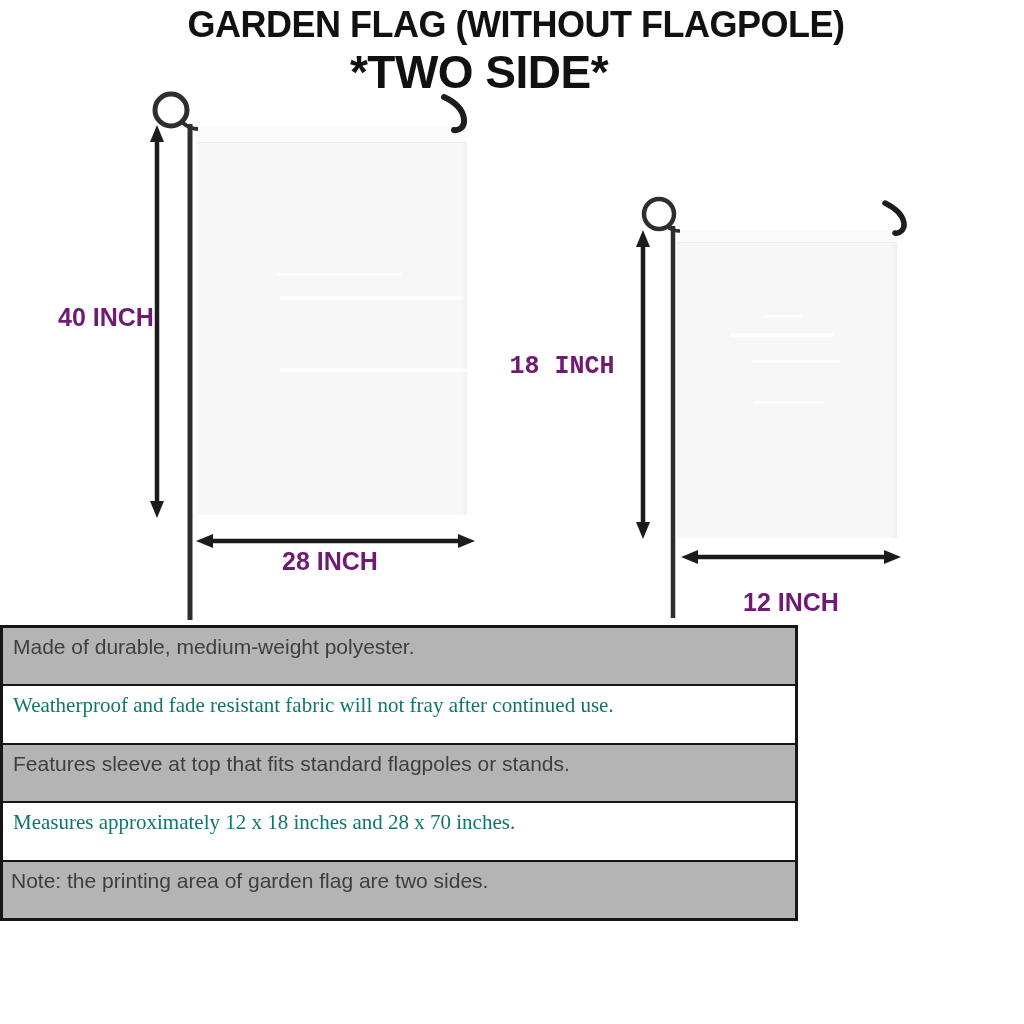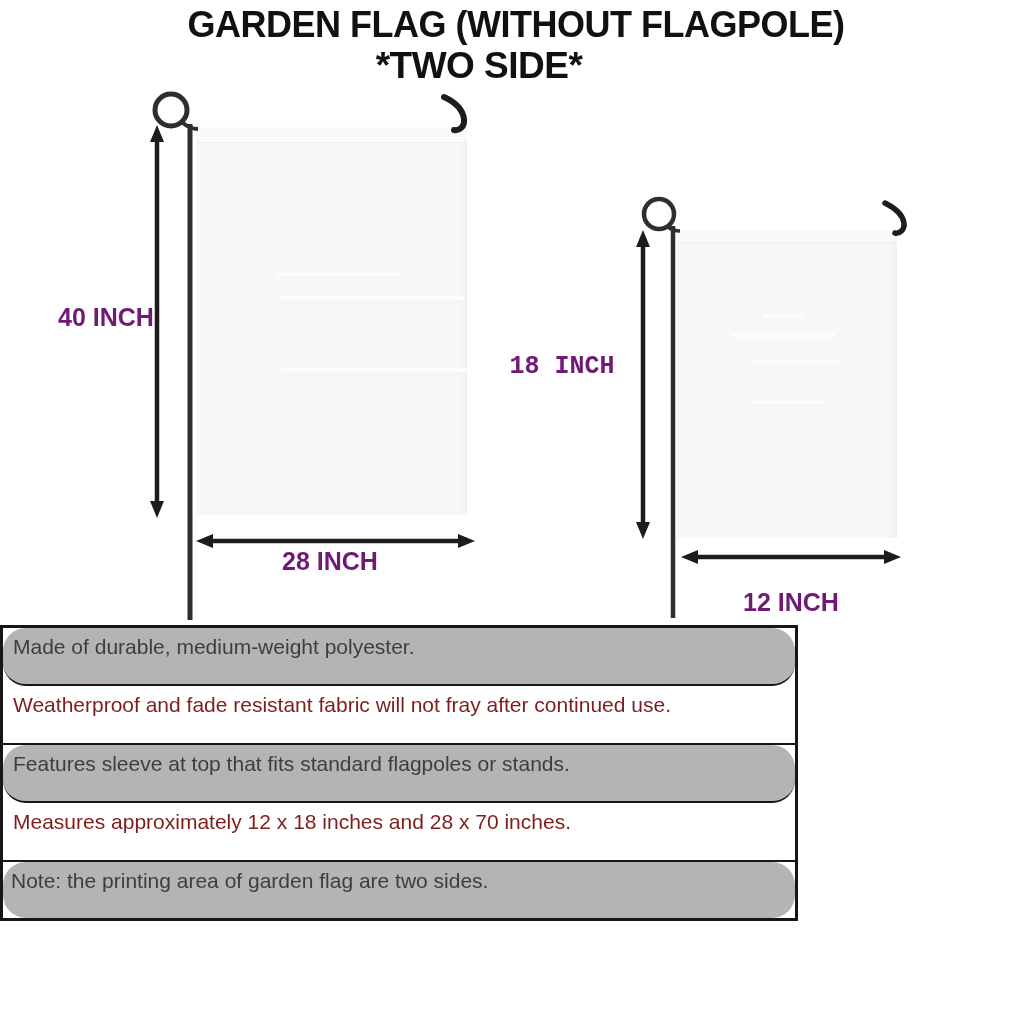--- a/index.html
+++ b/index.html
@@ -8,21 +8,21 @@
     background:#ffffff;font-family:"Liberation Sans",sans-serif;
   }
   
   .title-line1{
     position:absolute;top:4px;left:516px;transform:translateX(-50%);
     font-size:36px;font-weight:800;color:#111111;white-space:nowrap;
     letter-spacing:-0.5px;
   }
   .title-line2{
     position:absolute;top:45px;left:479px;transform:translateX(-50%);
-    font-size:37px;font-weight:800;color:#111111;white-space:nowrap;
+    font-size:46px;font-weight:800;color:#111111;white-space:nowrap;
     letter-spacing:-0.5px;
   }
   
   .flag{
     position:absolute;background:#f7f7f7;
     box-shadow:inset -6px 0 8px -6px rgba(0,0,0,0.06), inset 0 4px 6px -4px rgba(0,0,0,0.05);
   }
   .flag-large{left:197px;top:127px;width:270px;height:388px;}
   .flag-small{left:677px;top:230px;width:220px;height:308px;}
   .sleeve{
@@ -48,22 +48,22 @@
     position:absolute;left:0;top:625px;width:798px;height:296px;
     border:3px solid #161616;box-sizing:border-box;
     display:flex;flex-direction:column;
   }
   .feature-row{
     flex:1;display:flex;align-items:flex-start;
     padding:6px 10px 0 10px;font-size:21px;line-height:1.25;
     border-bottom:2px solid #161616;box-sizing:border-box;
   }
   .feature-row:last-child{border-bottom:none;padding-left:8px;}
-  .row-gray{background:#b4b4b4;color:#3e3e3e;border-radius:23px;}
-  .row-white{background:#ffffff;color:#7f1d1d;}
+  .row-gray{background:#b4b4b4;color:#3e3e3e;}
+  .row-white{background:#ffffff;color:#0f766e;font-family:Liberation Serif, serif;}
 </style>
 </head>
 <body>
 
 <div class="canvas">
 
   <div class="title-line1">GARDEN FLAG (WITHOUT FLAGPOLE)</div>
   <div class="title-line2">*TWO SIDE*</div>
 
   <div class="flag flag-large">

